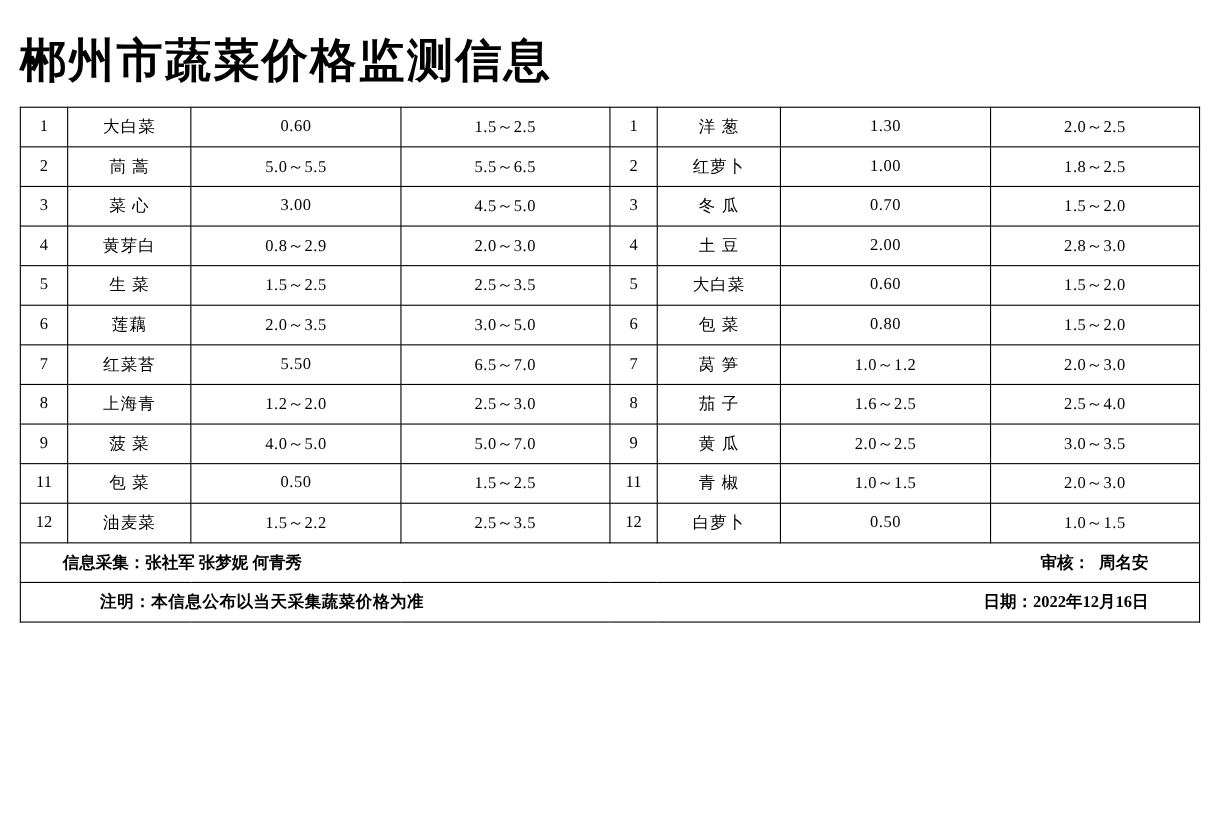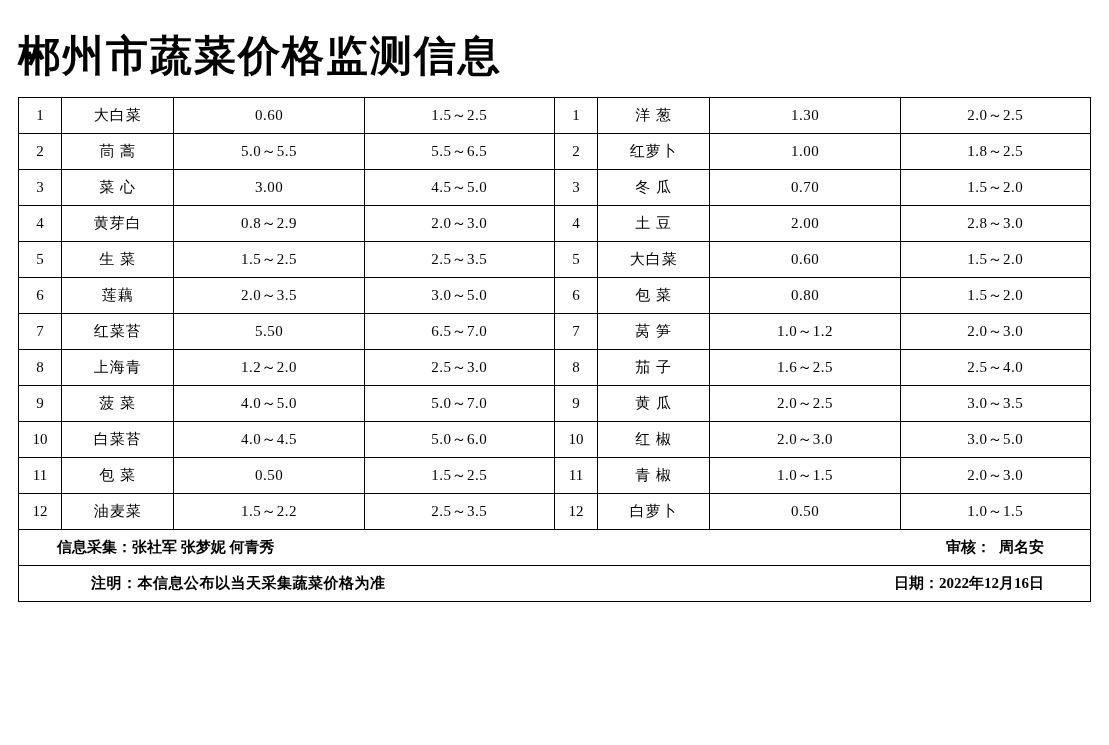--- a/index.html
+++ b/index.html
@@ -219,30 +219,20 @@
         <td class="idx">9</td>
         <td class="name">菠 菜</td>
         <td class="price">4.0～5.0</td>
         <td class="price">5.0～7.0</td>
         <td class="idx">9</td>
         <td class="name">黄 瓜</td>
         <td class="price">2.0～2.5</td>
         <td class="price">3.0～3.5</td>
       </tr>
       <tr>
-        <td class="idx">10</td>
-        <td class="name">白菜苔</td>
-        <td class="price">4.0～4.5</td>
-        <td class="price">5.0～6.0</td>
-        <td class="idx">10</td>
-        <td class="name">红 椒</td>
-        <td class="price">2.0～3.0</td>
-        <td class="price">3.0～5.0</td>
-      </tr>
-      <tr>
         <td class="idx">11</td>
         <td class="name">包 菜</td>
         <td class="price">0.50</td>
         <td class="price">1.5～2.5</td>
         <td class="idx">11</td>
         <td class="name">青 椒</td>
         <td class="price">1.0～1.5</td>
         <td class="price">2.0～3.0</td>
       </tr>
       <tr>

